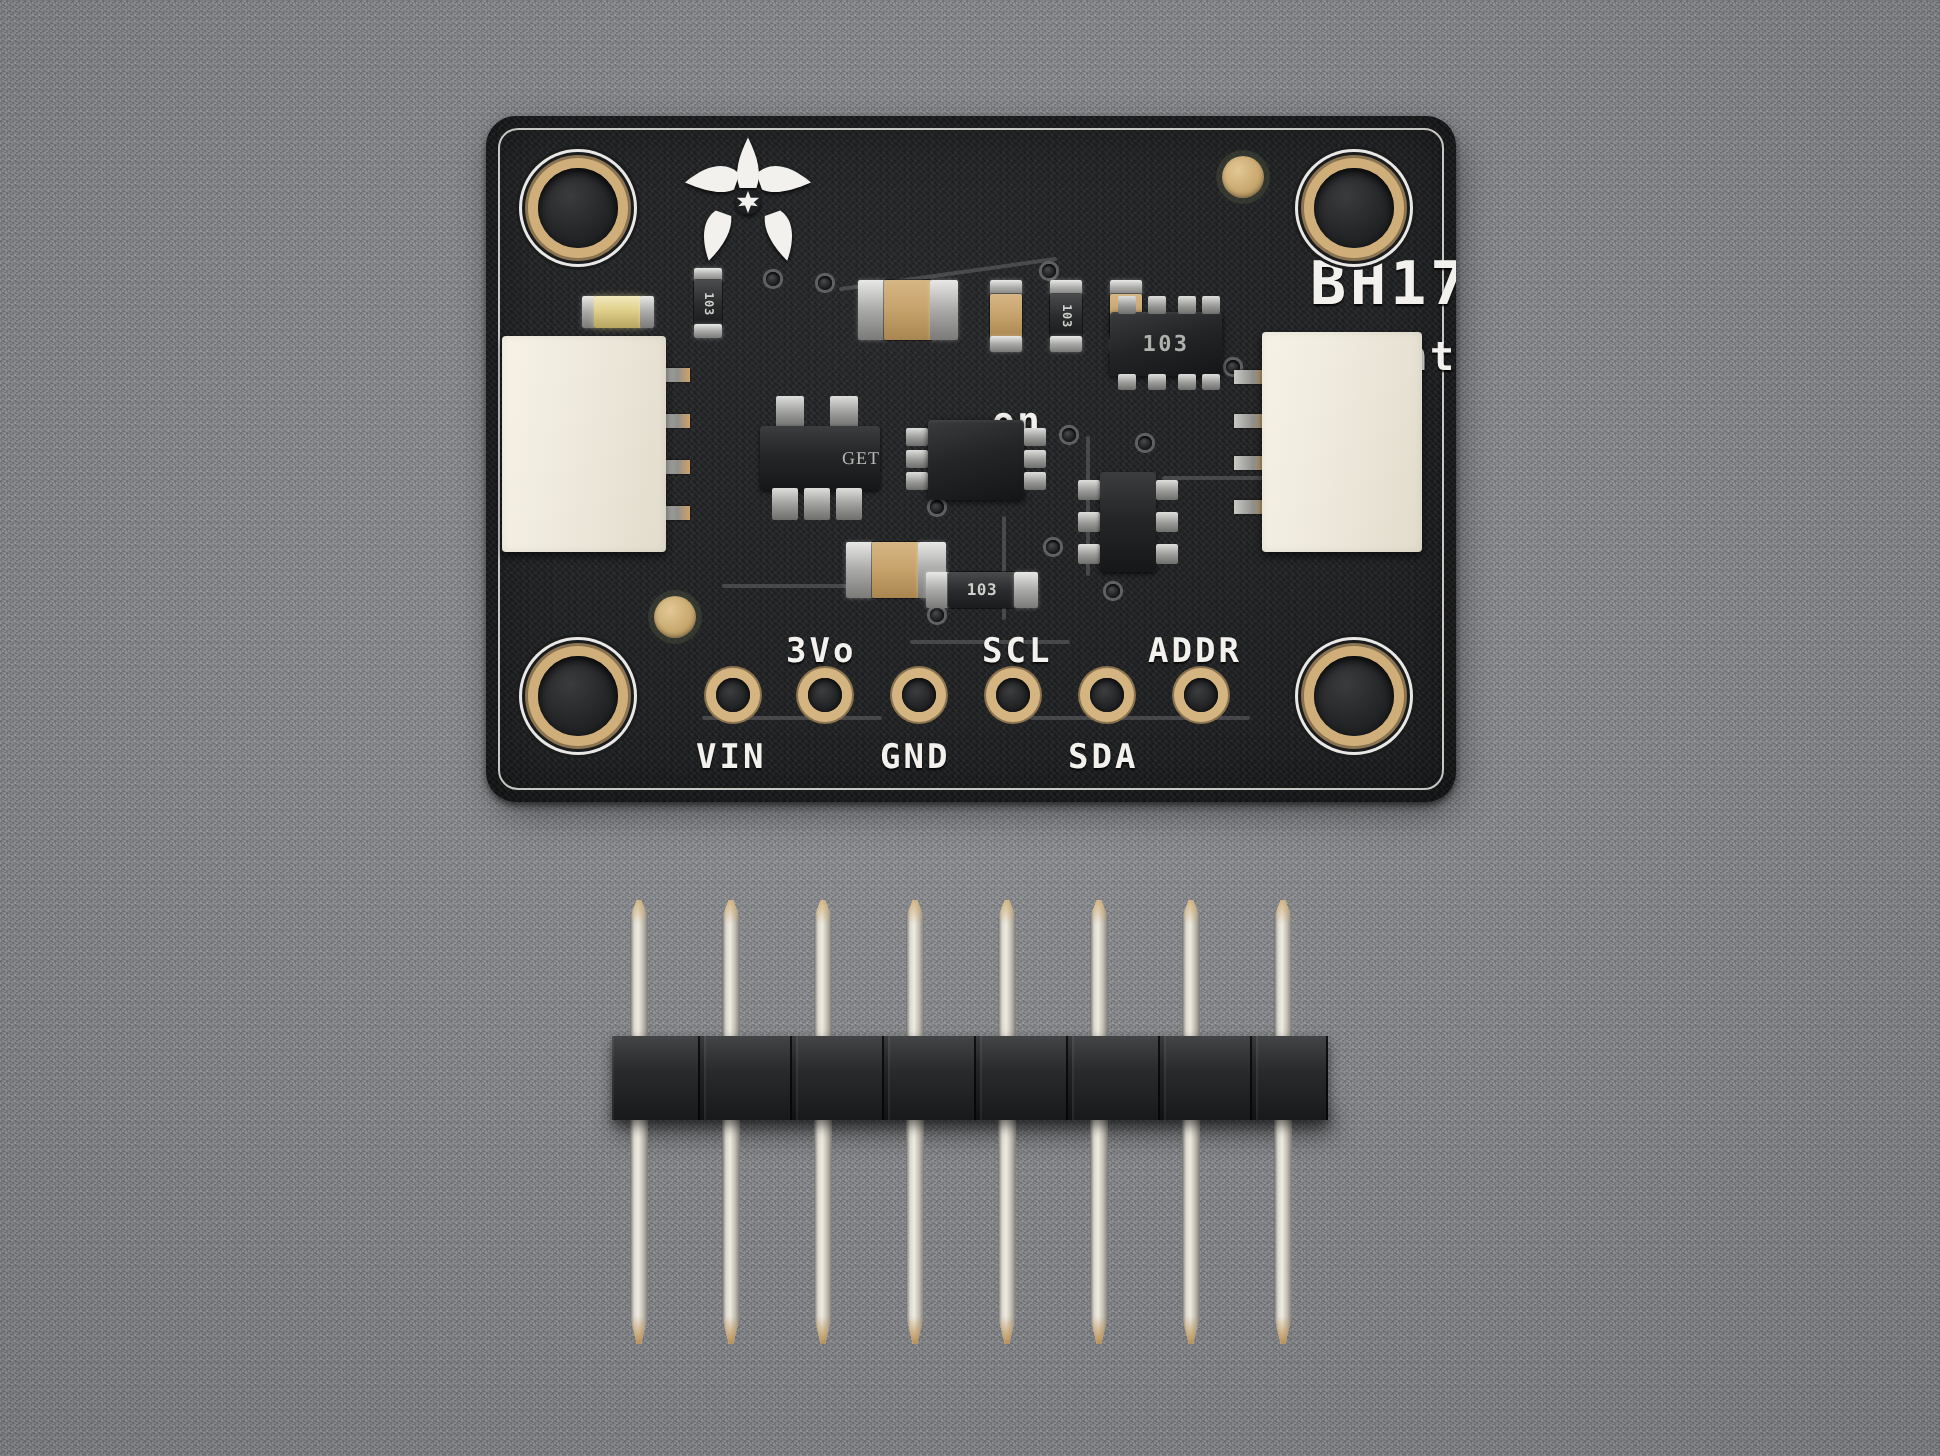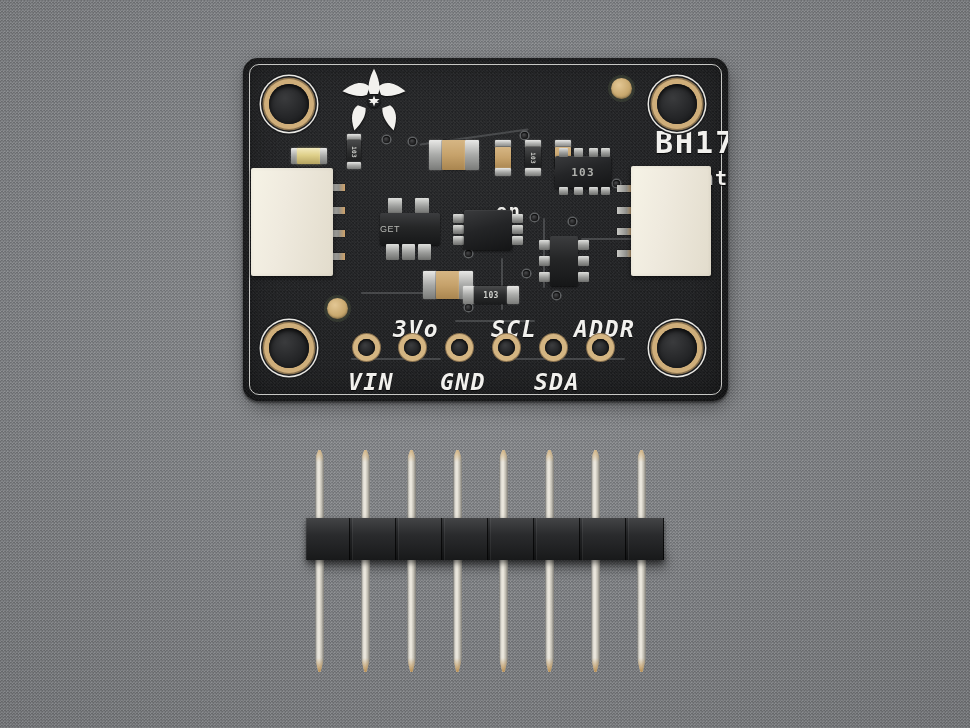--- a/index.html
+++ b/index.html
@@ -82,22 +82,22 @@
     letter-spacing: 1px;
     text-shadow: 0 1px 1px rgba(0,0,0,.85);
     white-space: nowrap;
     user-select: none;
   }
   #title-main   { left: 412px; top: 67px;  font-size: 30px; letter-spacing: 2px; }
   #title-sub    { left: 419px; top: 108px; font-size: 20px; letter-spacing: 1.2px; }
   #edge-on      { left: 253px; top: 142px; font-size: 19px; letter-spacing: 1px; }
 
   .pad-label { position: absolute; color: #f2f1ee; font-family: "DejaVu Sans Mono", monospace;
-               font-weight: bold; font-size: 23px; letter-spacing: 1.5px;
-               text-shadow: 0 1px 1px rgba(0,0,0,.8); white-space: nowrap; font-style: italic; }
+               font-weight: bold; font-size: 17px; letter-spacing: 1.5px;
+               text-shadow: 0 1px 1px rgba(0,0,0,.8); white-space: nowrap; }
 
   
   .mhole {
     position: absolute;
     border-radius: 50%;
     background: radial-gradient(circle at 40% 35%, #3a3b3d 0%, #232426 60%, #141516 100%);
     box-shadow:
       0 0 0 5px #cfae7a,
       0 0 0 6.5px #8a7350,
       0 0 0 8px #1b1c1e,
@@ -184,23 +184,23 @@
   .sot {
     position: absolute;
     background: linear-gradient(180deg, #3c3d3f 0%, #252627 45%, #161718 100%);
     border-radius: 2px;
     box-shadow: 0 1px 2px rgba(0,0,0,.7);
   }
   .sot-mark {
     position: absolute;
     width: 100%; top: 50%;
     transform: translateY(-50%);
-    text-align: left;
+    text-align: right;
     color: #b9bab6;
-    font-family: Liberation Sans, sans-serif;
+    font-family: Liberation Serif, serif;
     font-size: 9px;
     letter-spacing: .5px;
   }
   .leg {
     position: absolute;
     background: linear-gradient(180deg, #dedfdc, #9a9b99 55%, #6e6f6d);
     border-radius: 1px;
   }
 
   

